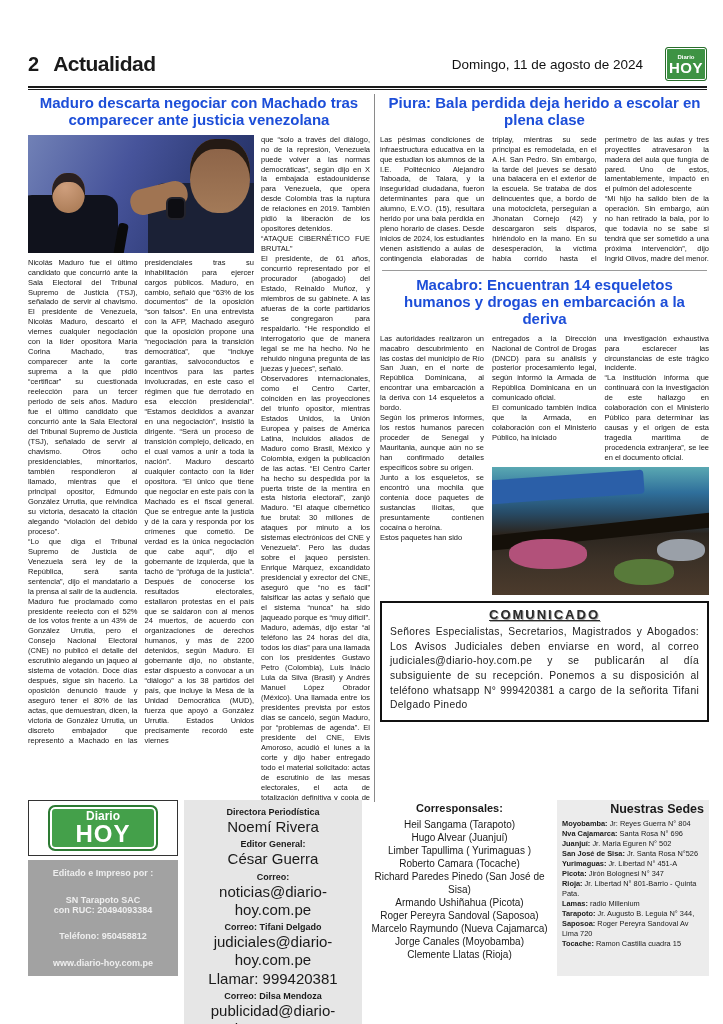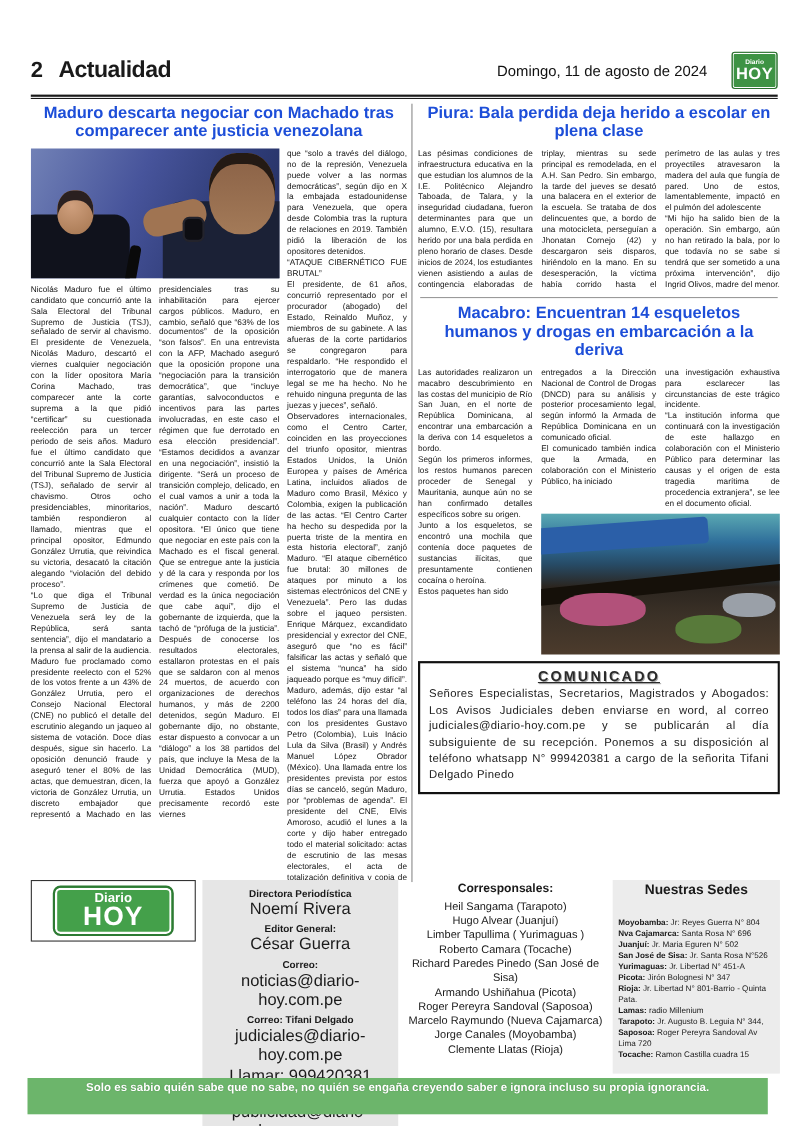--- a/index.html
+++ b/index.html
@@ -74,21 +74,21 @@
   .middle-wrap { flex:1; display:flex; flex-direction:column; }
   .middle-row { flex:1; display:flex; gap:6px; }
   .staff-box { width:178px; background:#e6e6e6; text-align:center; padding:4px 2px; font-size:8.6px; line-height:1.22; }
   .s-label { font-weight:bold; font-size:9px; margin-top:3px; }
   .s-val { font-size:15px; }
   .cor-box { flex:1; text-align:center; padding-top:2px; }
   .cor-title { font-weight:bold; font-size:11px; margin-bottom:4px; }
   .cor-item { font-size:10px; line-height:1.3; }
   .disclaimer { background:#141414; color:#f2f2f2; font-size:7.4px; line-height:1.3; text-align:center; padding:2px 6px; margin-top:3px; }
   .sedes-box { width:152px; background:#ececec; padding:3px 5px; }
-  .sedes-title { text-align:center; font-weight:bold; font-size:12.5px; line-height:1.05; margin-bottom:18px; }
+  .sedes-title { text-align:right; font-weight:bold; font-size:12.5px; line-height:1.05; margin-bottom:3px; }
   .sede-row { font-size:7.4px; line-height:1.35; }
   .sede-row b { font-weight:bold; }
 
   .green-bar { position:absolute; left:25px; right:25px; top:980px; height:33px; background:#6cb56b; color:#fff; font-weight:bold; font-size:10.5px; line-height:1.4; text-align:center; padding-top:2px; text-shadow:0 0 1px #3c7a3c; }
 </style>
 </head>
 <body>
 
 <div class="page">
 
@@ -177,20 +177,29 @@
 
   <footer class="footer">
 
     <div class="brand-box">
       <div class="logo-frame">
         <div class="logo-big">
           <span class="lb-top">Diario</span>
           <span class="lb-main">HOY</span>
         </div>
       </div>
+      <div class="grey-box">
+        <div>Editado e Impreso por :</div>
+        <div>
+          <div>SN Tarapoto SAC</div>
+          <div>con RUC: 20494093384</div>
+        </div>
+        <div>Teléfono: 950458812</div>
+        <div>www.diario-hoy.com.pe</div>
+      </div>
     </div>
 
     <div class="middle-wrap">
       <div class="middle-row">
 
         <div class="staff-box">
           <div class="s-label">Directora Periodística</div>
           <div class="s-val">Noemí Rivera</div>
           <div class="s-label">Editor General:</div>
           <div class="s-val">César Guerra</div>
@@ -231,15 +240,14 @@
       <div class="sede-row"><b>Yurimaguas:</b> <span>Jr. Libertad N° 451-A</span></div>
       <div class="sede-row"><b>Picota:</b> <span>Jirón Bolognesi N° 347</span></div>
       <div class="sede-row"><b>Rioja:</b> <span>Jr. Libertad N° 801-Barrio - Quinta Pata.</span></div>
       <div class="sede-row"><b>Lamas:</b> <span>radio Millenium</span></div>
       <div class="sede-row"><b>Tarapoto:</b> <span>Jr. Augusto B. Leguia N° 344,</span></div>
       <div class="sede-row"><b>Saposoa:</b> <span>Roger Pereyra Sandoval Av Lima 720</span></div>
       <div class="sede-row"><b>Tocache:</b> <span>Ramon Castilla cuadra 15</span></div>
     </div>
   </footer>
 
-  <div class="green-bar">Solo es sabio quién sabe que no sabe, no quién se engaña creyendo saber e ignora incluso su propia ignorancia.</div>
 
 </div>
 
 </body></html>

